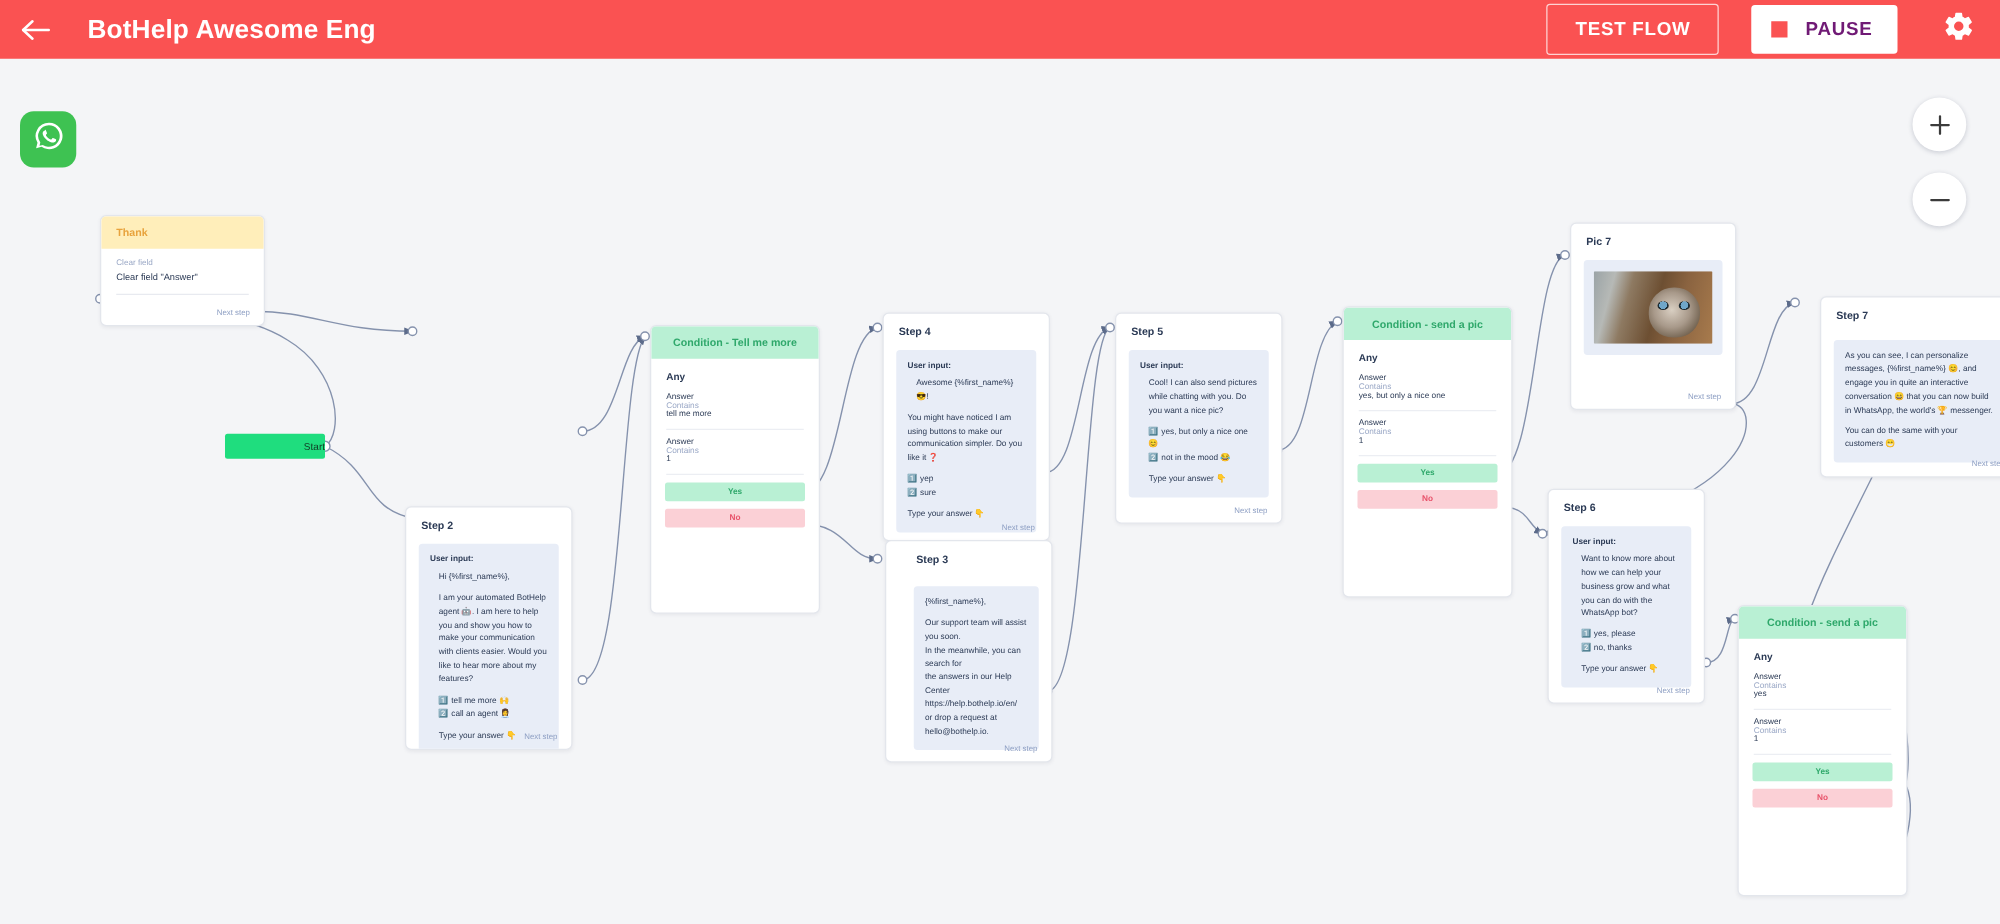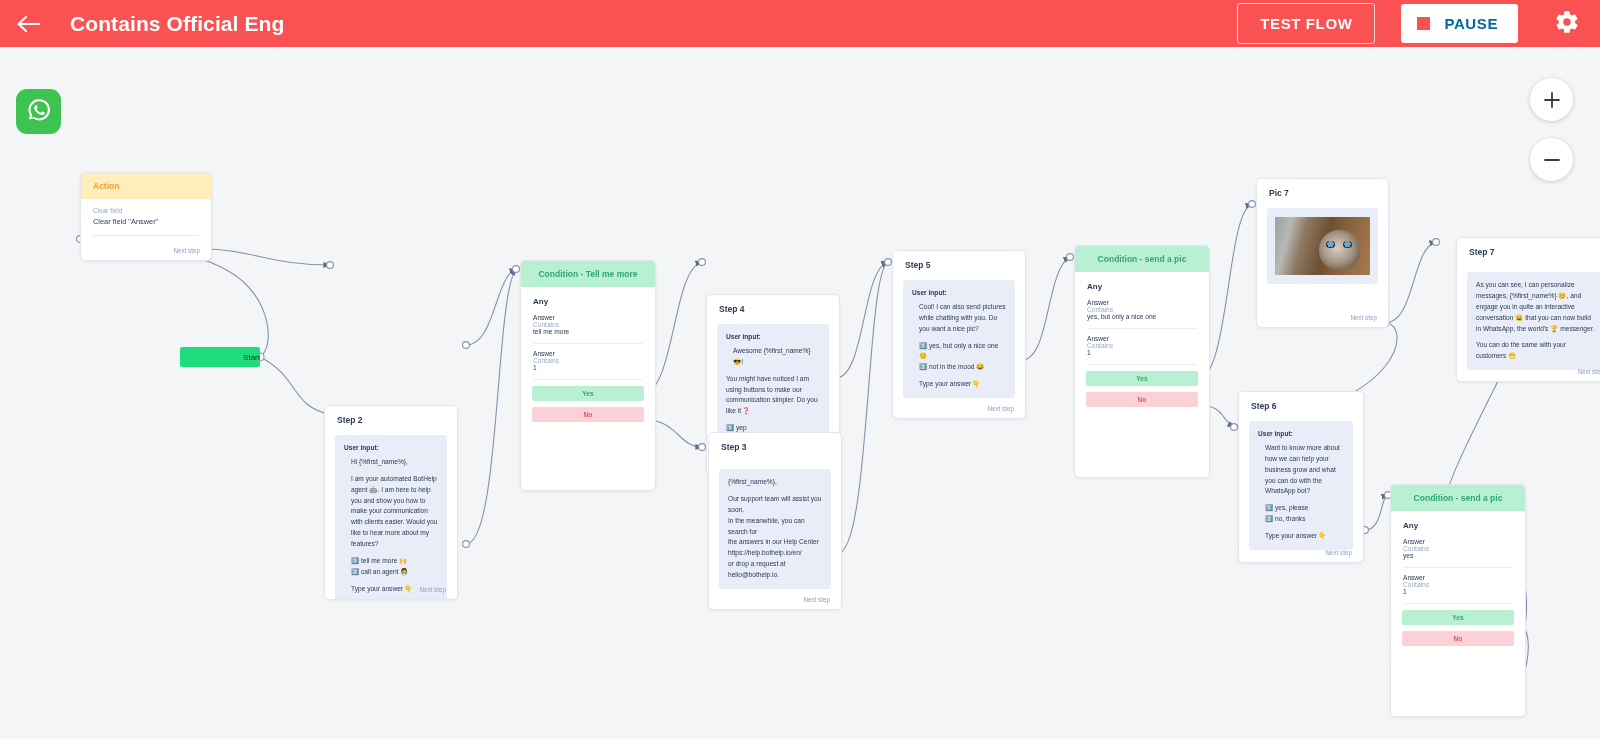--- a/index.html
+++ b/index.html
@@ -44,21 +44,21 @@
     background: transparent;
     font-size: 15px; font-weight: bold;
     letter-spacing: .6px;
     border-radius: 3px;
     padding: 11px 22px;
     cursor: pointer;
     white-space: nowrap;
   }
   .btn-pause {
     background: #ffffff;
-    color: #0369a1;
+    color: #701a75;
     font-size: 15px; font-weight: bold;
     letter-spacing: .6px;
     border: none;
     border-radius: 3px;
     padding: 11px 20px 11px 16px;
     margin-left: 14px;
     display: flex; align-items: center; gap: 14px;
     cursor: pointer;
     white-space: nowrap;
   }
@@ -226,21 +226,21 @@
 
 <div class="topbar">
   <div class="back-btn">
     <span>
       <svg width="26" height="20" viewBox="0 0 26 20">
         <path d="M11 3 L3.5 10 L11 17" fill="none" stroke="#fff" stroke-width="2" stroke-linecap="round" stroke-linejoin="round"></path>
         <path d="M3.5 10 H24" stroke="#fff" stroke-width="2" stroke-linecap="round"></path>
       </svg>
     </span>
   </div>
-  <div class="flow-title">Contains Official Eng</div>
+  <div class="flow-title">BotHelp Awesome Eng</div>
 
   <div class="topbar-right">
     <button class="btn-test">TEST FLOW</button>
     <button class="btn-pause">
       <span class="stop-square"></span>
       <span>PAUSE</span>
     </button>
     <div class="gear-btn">
       <span>
         <svg width="26" height="26" viewBox="0 0 24 24">
@@ -339,21 +339,21 @@
     <circle class="port" cx="702" cy="400" r="3.4"></circle>
     <circle class="port" cx="888" cy="215" r="3.4"></circle>
     <circle class="port" cx="1070" cy="210" r="3.4"></circle>
     <circle class="port" cx="1252" cy="157" r="3.4"></circle>
     <circle class="port" cx="1234" cy="380" r="3.4"></circle>
     <circle class="port" cx="1436" cy="195" r="3.4"></circle>
     <circle class="port" cx="1388" cy="448" r="3.4"></circle>
   </svg>
 
   <div class="node" style="left:80px; top:125px; width:132px; height:89px;">
-    <div class="node-head-yellow">Action</div>
+    <div class="node-head-yellow">Thank</div>
     <div class="action-body">
       <div class="action-sub">Clear field</div>
       <div class="action-main">Clear field "Answer"</div>
       <hr class="action-rule">
     </div>
     <div class="next-step">Next step</div>
   </div>
 
   <div class="start-node" style="left:180px; top:300px;">
     <span>Start</span>
@@ -387,36 +387,36 @@
     <div class="cond-block">
       <div class="cond-lbl">Answer</div>
       <div class="cond-op">Contains</div>
       <div class="cond-val">1</div>
     </div>
     <hr class="cond-div">
     <div class="branch branch-yes">Yes</div>
     <div class="branch branch-no">No</div>
   </div>
 
-  <div class="node" style="left:706px; top:203px; width:134px; height:183px;margin-top:44px;">
+  <div class="node" style="left:706px; top:203px; width:134px; height:183px;">
     <div class="node-title">Step 4</div>
     <div class="bubble">
       <span class="label">User input:</span>
       <p class="indent">Awesome {%first_name%} 😎!</p>
       <p>You might have noticed I am using buttons to make our communication simpler. Do you like it ❓</p>
       <p>
         <span class="opt">1️⃣ yep</span>
         <span class="opt">2️⃣ sure</span>
       </p>
       <p>Type your answer  👇</p>
     </div>
     <div class="next-step">Next step</div>
   </div>
 
-  <div class="node" style="left:708px; top:385px; width:134px; height:178px;">
+  <div class="node" style="left:708px; top:385px; width:134px; height:178px;padding-left:12px;">
     <div class="node-title">Step 3</div>
     <div class="bubble" style="margin-top:10px;">
       <p>{%first_name%},</p>
       <p style="margin-bottom:0">Our support team will assist you soon.</p>
       <p style="margin-bottom:0">In the meanwhile, you can search for</p>
       <p style="margin-bottom:0">the answers in our Help Center</p>
       <p style="margin-bottom:0">https://help.bothelp.io/en/</p>
       <p>or drop a request at hello@bothelp.io.</p>
     </div>
     <div class="next-step">Next step</div>

